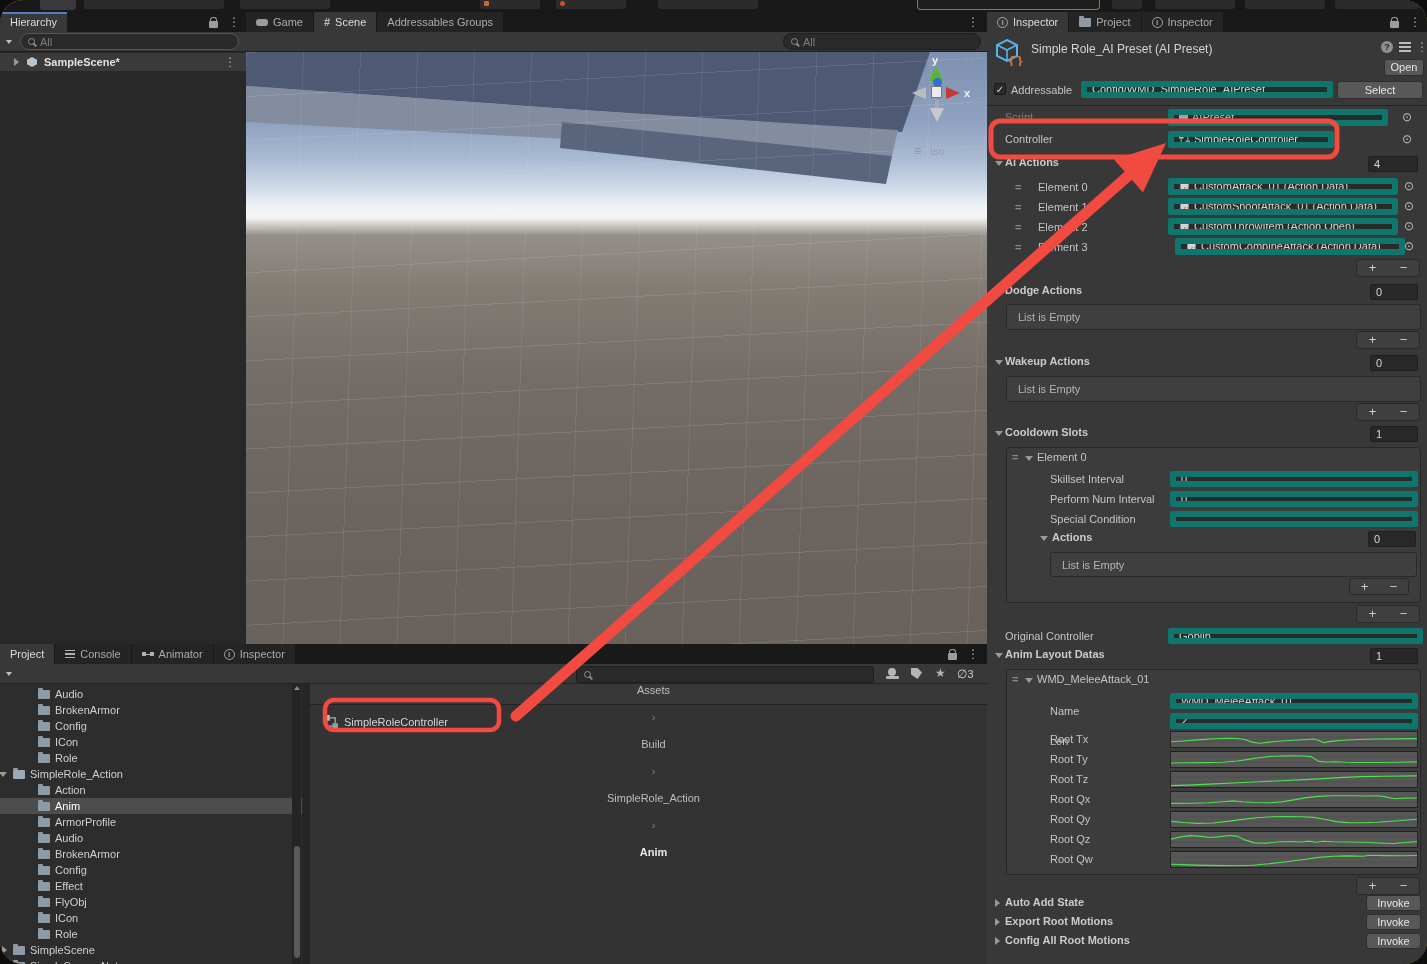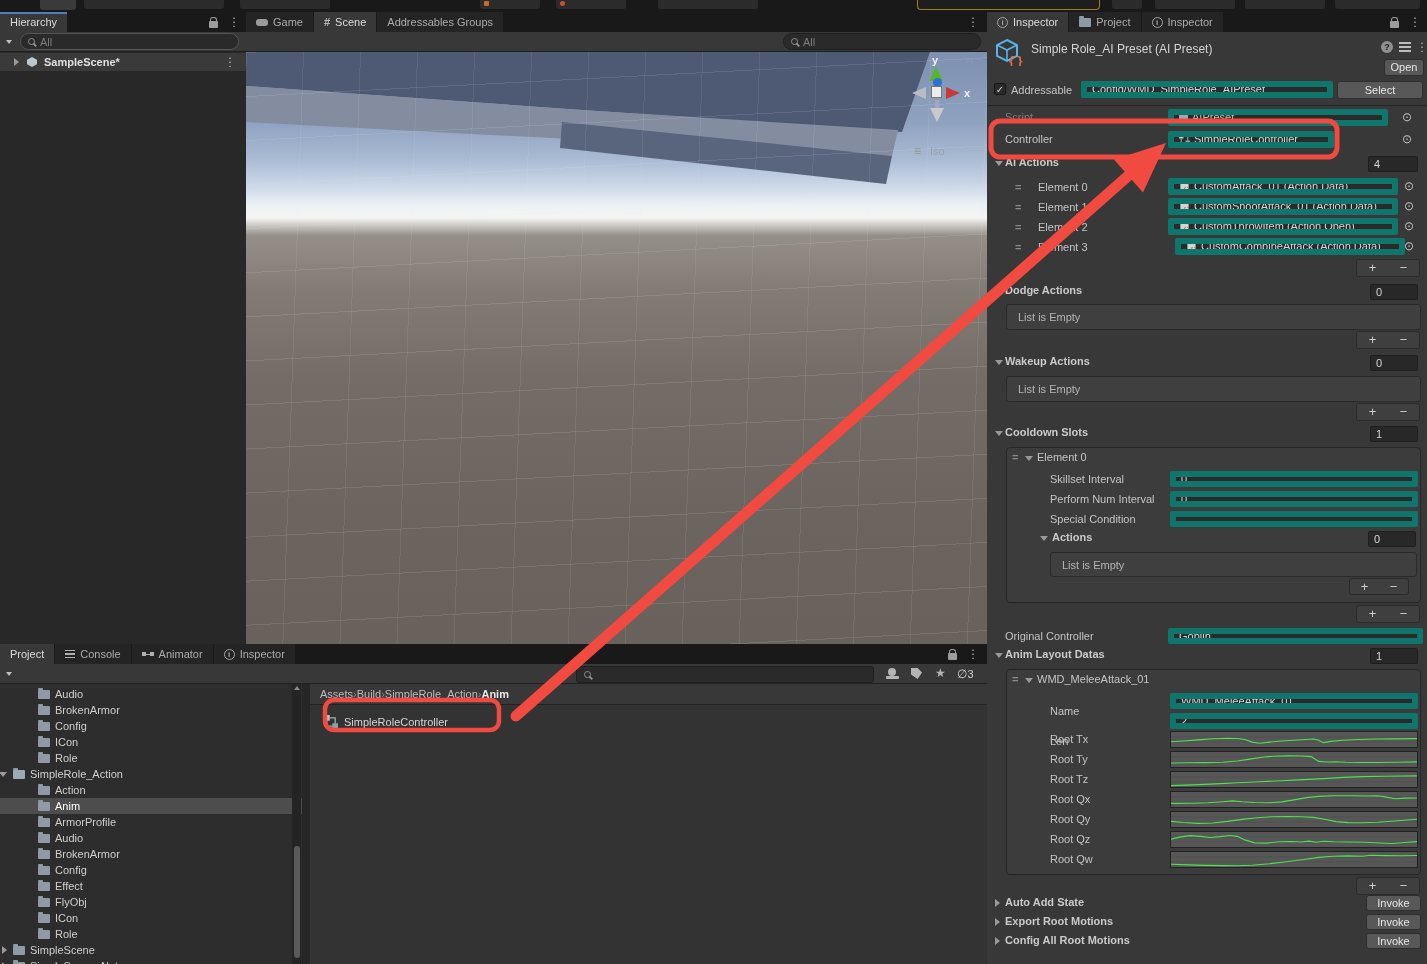--- a/index.html
+++ b/index.html
@@ -1,18 +1,18 @@
 <!DOCTYPE html>
 <html><head>
 <meta charset="utf-8">
 <style>
   html,body{margin:0;padding:0;background:#0d0d0d;}
   *{box-sizing:border-box;}
   .root{position:relative;width:1427px;height:964px;background:#eab308;overflow:hidden;
-        font-family:"Liberation Sans",sans-serif;font-size:11px;color:#c8c8c8;
+        font-family:"Liberation Sans",sans-serif;font-size:11px;color:#c8c8c8;border-radius:23px;
         --annot:#f04a41;--curve:#4ce44c;--focus:#4f7dbf;}
   .abs{position:absolute;}
   .panel{position:absolute;background:#383838;}
   
   .tabbar{position:absolute;left:0;right:0;top:0;height:20px;background:#191919;display:flex;align-items:stretch;}
   .tab{display:flex;align-items:center;gap:5px;padding:0 10px;background:#242424;color:#ababab;margin-right:1px;position:relative;white-space:nowrap;}
   .tab.active{background:#383838;color:#dcdcdc;}
   .tab.focus::before{content:'';position:absolute;left:0;right:0;top:0;height:2px;background:var(--focus);}
   .winicons{position:absolute;top:0;height:20px;display:flex;align-items:center;gap:10px;color:#a8a8a8;}
   .kebab{color:#b0b0b0;font-size:12px;line-height:1;}
@@ -613,21 +613,21 @@
           </div>
         </div>
       <div class="abs" style="right:1px;top:0;width:9px;height:280px;background:#242424;">
         <span class="abs" style="left:2px;top:2px;width:0;height:0;border-left:3px solid transparent;border-right:3px solid transparent;border-bottom:4px solid #8a8a8a;"></span>
         <span class="abs" style="left:1.5px;top:162px;width:6px;height:112px;background:#5a5a5a;border-radius:3px;"></span>
       </div>
     </div>
     <div class="abs" style="left:302px;top:40px;width:8px;height:280px;background:#262626;"></div>
 
     <div class="abs" style="left:310px;top:40px;width:677px;height:280px;background:#333;">
-      <div class="abs" style="left:0;top:0;width:677px;height:21px;background:#383838;border-bottom:1px solid #232323;display:flex;align-items:center;padding-left:10px;gap:0;" id="breadcrumb">
+      <div class="abs" style="left:0;top:0;width:677px;height:21px;background:#383838;border-bottom:1px solid #232323;display:flex;align-items:center;padding-left:10px;gap:15px;flex-direction:column;" id="breadcrumb">
           <span style="color: rgb(189, 189, 189);">Assets</span>
           <span style="color: rgb(138, 138, 138);">›</span>
           <span style="color: rgb(189, 189, 189);">Build</span>
           <span style="color: rgb(138, 138, 138);">›</span>
           <span style="color: rgb(189, 189, 189);">SimpleRole_Action</span>
           <span style="color: rgb(138, 138, 138);">›</span>
           <span style="color: rgb(232, 232, 232); font-weight: bold;">Anim</span>
         </div>
       <div class="abs" style="left:14px;top:28px;height:20px;display:flex;align-items:center;gap:6px;">
         <svg width="14" height="14" viewBox="0 0 11 11">

